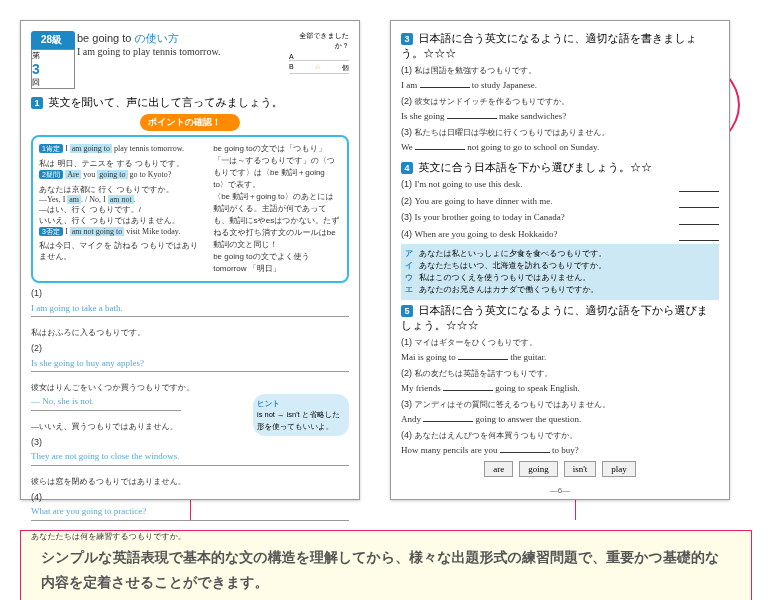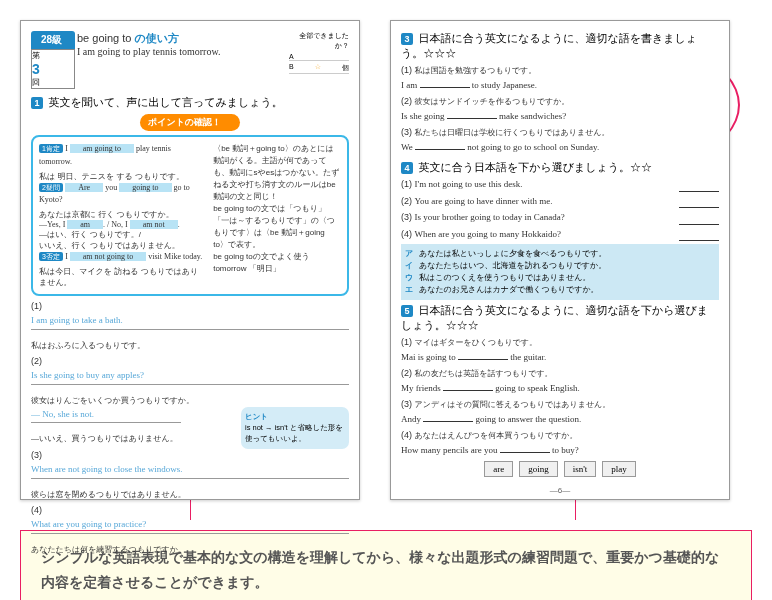--- a/index.html
+++ b/index.html
@@ -6,41 +6,41 @@
   body { font-family: "Hiragino Sans", "Meiryo", sans-serif; font-size: 9px; background: #fff; width: 772px; }
   .pages { display: flex; gap: 30px; padding: 20px; position: relative; }
   .page { width: 340px; height: 480px; border: 1px solid #999; background: #fff; padding: 10px; position: relative; box-shadow: 0 1px 3px rgba(0,0,0,.2); }
   .header { display: flex; align-items: start; gap: 2px; margin-bottom: 6px; }
   .grade-badge { background: #1e88c5; color: #fff; padding: 2px 10px; font-size: 10px; font-weight: bold; border-radius: 3px 3px 0 0; }
   .lesson-box { border: 1px solid #888; display: flex; flex-direction: column; width: 44px; }
   .lesson-num { font-size: 14px; font-weight: bold; color: #1e88c5; }
   .lesson-label { font-size: 8px; }
   .title-area { flex: 1; }
   .title-jp { font-size: 11px; color: #333; }
-  .title-jp .hl { color: #1e88c5; font-weight: bold; }
+  .title-jp .hl { color: #1e88c5; font-weight: normal; }
   .title-en { font-family: "Comic Sans MS", cursive; color: #333; font-size: 10px; }
   .score-box { font-size: 7px; text-align: right; width: 60px; display: flex; flex-direction: column; gap: 2px; }
   .score-row { display: flex; justify-content: space-between; border-bottom: 1px solid #ccc; }
   .star { color: #f5a623; }
   .section-num { display: inline-block; background: #1e88c5; color: #fff; width: 12px; height: 12px; text-align: center; line-height: 12px; font-weight: bold; font-size: 9px; border-radius: 2px; }
   .section-title { font-size: 11px; margin-left: 3px; }
   .point-banner { background: #ff8c00; color: #fff; padding: 2px 8px; font-size: 9px; font-weight: bold; border-radius: 10px; display: block; width: 100px; margin: 4px auto; }
   .grammar-box { border: 2px solid #3bb8e8; border-radius: 8px; padding: 6px; margin: 4px 0; display: flex; gap: 8px; font-size: 8px; }
   .grammar-left { flex: 1.3; }
   .grammar-right { flex: 1; color: #333; line-height: 1.5; }
   .ex-line { margin-bottom: 2px; line-height: 1.6; }
   .tag { background: #1e88c5; color: #fff; font-size: 7px; padding: 1px 3px; border-radius: 2px; }
-  .hl-blue { background: #b8e3f5; padding: 0 13px; }
+  .hl-blue { background: #b8e3f5; padding: 0 2px; }
   .sentence { font-family: "Comic Sans MS", cursive; color: #333; }
   .item { margin: 3px 0; line-height: 1.5; }
   .item-num { color: #333; }
   .jp-text { color: #333; font-size: 8px; }
   .write-line { font-family: "Comic Sans MS", cursive; color: #58a8d8; border-bottom: 1px solid #999; display: block; margin: 1px 0 10px; padding-bottom: 1px; }
   .blank { display: inline-block; border-bottom: 1px solid #333; min-width: 50px; height: 10px; }
-  .hint-box { background: #d4ecf7; border-radius: 7px; padding: 4px; font-size: 7.5px; width: 108px; float: right; margin-left: 6px; }
+  .hint-box { background: #d4ecf7; border-radius: 12px; padding: 4px; font-size: 7.5px; width: 96px; float: right; margin-left: 6px; }
   .hint-title { color: #1e88c5; font-weight: bold; }
   .choices { background: #cce8f4; padding: 4px; font-size: 8px; line-height: 1.5; margin: 3px 0; }
   .choice-row { display: flex; gap: 2px; }
   .choice-label { color: #1e88c5; font-weight: bold; width: 12px; }
   .word-bank { display: flex; gap: 6px; justify-content: center; margin-top: 4px; }
   .word-chip { border: 1px solid #999; background: #f0f0f0; padding: 2px 8px; font-family: "Comic Sans MS", cursive; font-size: 9px; }
   .page-num { position: absolute; bottom: 4px; left: 50%; transform: translateX(-50%); font-size: 8px; color: #666; }
   .callout-circle { position: absolute; border: 2px solid #e91e63; border-radius: 50%; pointer-events: none; }
   .callout-circle.c1 { top: 130px; left: 25px; width: 330px; height: 160px; }
   .callout-circle.c2 { top: 25px; left: 410px; width: 330px; height: 160px; }
@@ -103,43 +103,43 @@
         <div class="jp-text">私は 明日、テニスを する つもりです。</div>
         <div class="ex-line"><span class="tag">2疑問</span> <span class="sentence"><span class="hl-blue">Are</span> you <span class="hl-blue">going to</span> go to Kyoto?</span></div>
         <div class="jp-text">あなたは京都に 行く つもりですか。</div>
         <div class="sentence">—Yes, I <span class="hl-blue">am</span>. / No, I <span class="hl-blue">am not</span>.</div>
         <div class="jp-text">—はい、行く つもりです。/</div>
         <div class="jp-text">いいえ、行く つもりではありません。</div>
         <div class="ex-line"><span class="tag">3否定</span> <span class="sentence">I <span class="hl-blue">am not going to</span> visit Mike today.</span></div>
         <div class="jp-text">私は今日、マイクを 訪ねる つもりではありません。</div>
       </div>
       <div class="grammar-right">
+        <div>be going toの文では「つもり」「一は～するつもりです」の〈つもりです〉は〈be 動詞＋going to〉で表す。</div>
         <div>〈be 動詞＋going to〉のあとには動詞がくる。主語が何であっても、動詞にsやesはつかない。たずねる文や打ち消す文のルールはbe動詞の文と同じ！</div>
-        <div>be going toの文では「つもり」「一は～するつもりです」の〈つもりです〉は〈be 動詞＋going to〉で表す。</div>
         <div>be going toの文でよく使うtomorrow 「明日」</div>
       </div>
     </div>
 
 
     <div class="item">
       <span class="item-num">(1)</span> <span class="write-line">I am going to take a bath.</span>
       <div class="jp-text">私はおふろに入るつもりです。</div>
     </div>
     <div class="item">
       <span class="item-num">(2)</span> <span class="write-line">Is she going to buy any apples?</span>
       <div class="jp-text">彼女はりんごをいくつか買うつもりですか。</div>
       <div class="hint-box">
         <span class="hint-title">ヒント</span>
         <div>is not → isn't と省略した形を使ってもいいよ。</div>
       </div>
       <span class="write-line" style="width:150px">— No, she is not.</span>
       <div class="jp-text">—いいえ、買うつもりではありません。</div>
     </div>
     <div class="item" style="clear:both">
-      <span class="item-num">(3)</span> <span class="write-line">When are not going to close the windows.</span>
+      <span class="item-num">(3)</span> <span class="write-line">They are not going to close the windows.</span>
       <div class="jp-text">彼らは窓を閉めるつもりではありません。</div>
     </div>
     <div class="item">
       <span class="item-num">(4)</span> <span class="write-line">What are you going to practice?</span>
       <div class="jp-text">あなたたちは何を練習するつもりですか。</div>
     </div>
   </div>
 
   <div class="page">
     <div>
@@ -159,21 +159,21 @@
       <div class="sentence"><span>We </span><span class="blank"></span><span> not going to go to school on Sunday.</span></div>
     </div>
 
     <div style="margin-top:6px">
       <span class="section-num">4</span>
       <span class="section-title">英文に合う日本語を下から選びましょう。☆☆</span>
     </div>
     <div class="item q-row"><span class="item-num">(1)</span>&nbsp;<span class="sentence">I'm not going to use this desk.</span><span class="answer-slot"></span></div>
     <div class="item q-row"><span class="item-num">(2)</span>&nbsp;<span class="sentence">You are going to have dinner with me.</span><span class="answer-slot"></span></div>
     <div class="item q-row"><span class="item-num">(3)</span>&nbsp;<span class="sentence">Is your brother going to today in Canada?</span><span class="answer-slot"></span></div>
-    <div class="item q-row"><span class="item-num">(4)</span>&nbsp;<span class="sentence">When are you going to many Hokkaido?</span><span class="answer-slot"></span></div>
+    <div class="item q-row"><span class="item-num">(4)</span>&nbsp;<span class="sentence">When are you going to desk Hokkaido?</span><span class="answer-slot"></span></div>
 
     <div class="choices">
       <div class="choice-row">
           <span class="choice-label">ア</span>
           <span>あなたは私といっしょに夕食を食べるつもりです。</span>
         </div>
       <div class="choice-row">
           <span class="choice-label">イ</span>
           <span>あなたたちはいつ、北海道を訪れるつもりですか。</span>
         </div>

